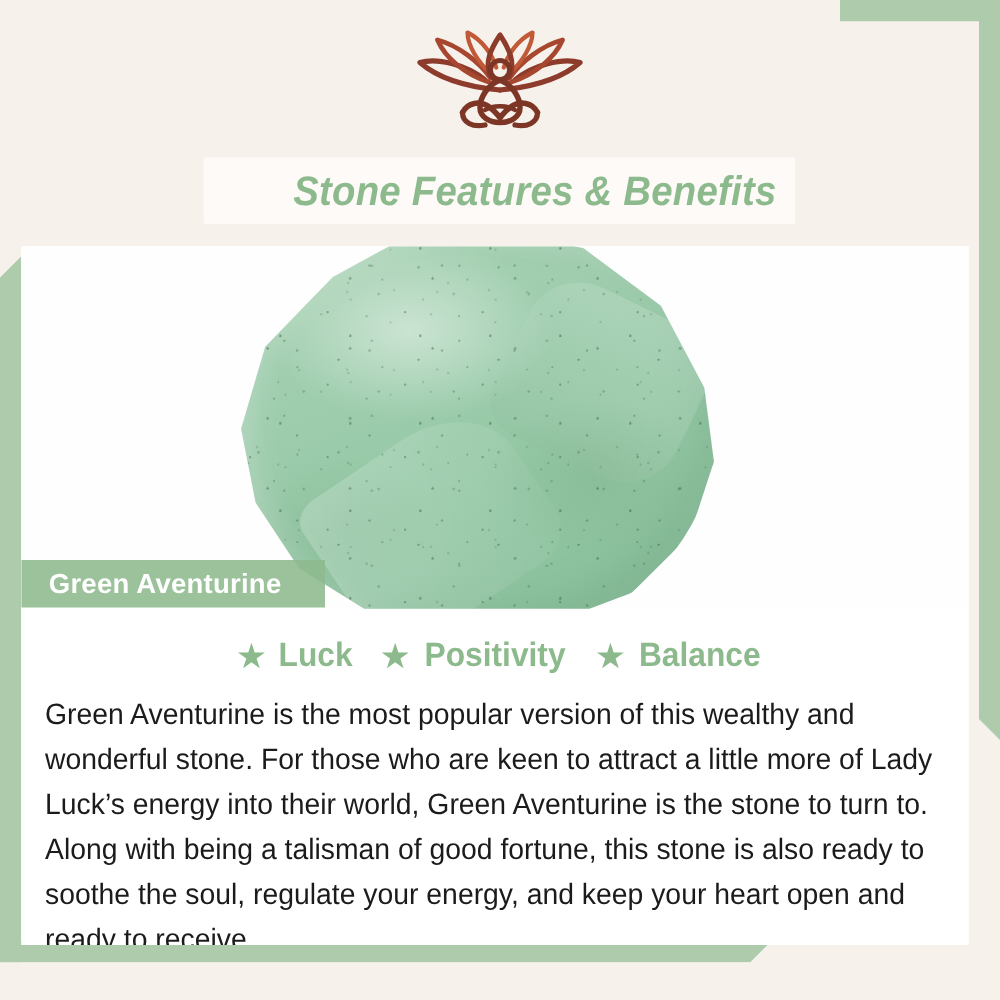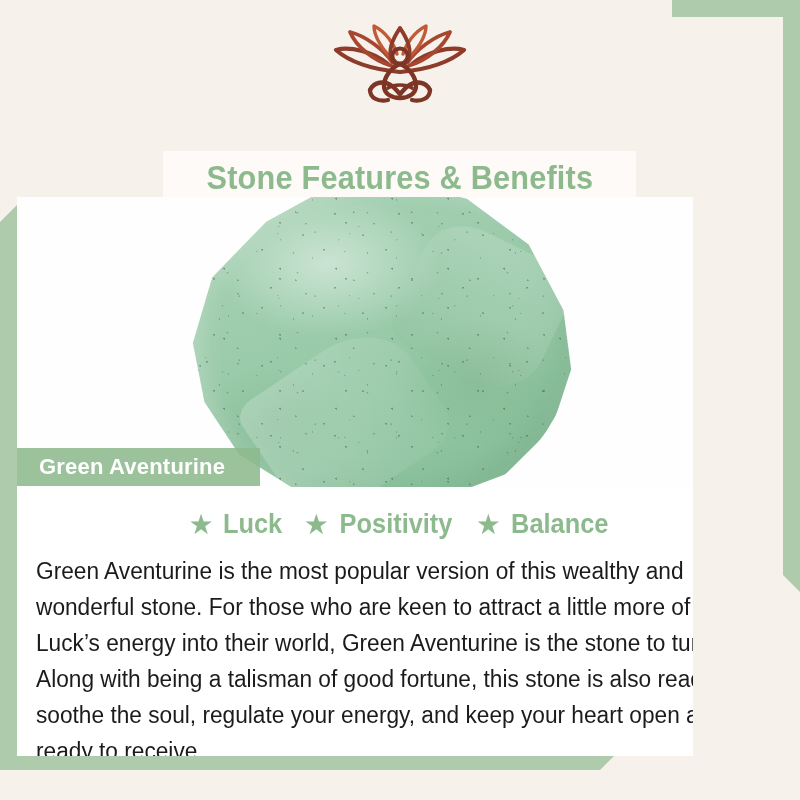--- a/index.html
+++ b/index.html
@@ -75,44 +75,45 @@
     font-size: 19px;
     letter-spacing: 2.6px;
     color: #2d2522;
     font-weight: 400;
   }
 
   
   #title-banner {
     position: absolute;
     left: 163px;
-    top: 151px;
+    top: 126px;
     width: 473px;
     height: 53px;
     background: #fdfaf7;
     display: flex;
     align-items: center;
-    justify-content: center;
+    justify-content: flex-end;
+    font-style: italic;
   }
   #title-text {
     font-family: "Liberation Sans Narrow", "Liberation Sans", sans-serif;
     font-size: 33px;
     font-weight: bold;
     color: #8dba8d;
     letter-spacing: 0.2px;
     transform: scaleX(0.93);
     white-space: nowrap;
   }
 
   
   #content-panel {
     position: absolute;
     left: 17px;
     top: 197px;
-    width: 676px;
+    width: 758px;
     height: 559px;
     background: #ffffff;
     overflow: hidden;
   }
 
   
   #stone-photo {
     position: absolute;
     left: 0px;
     top: 0px;

